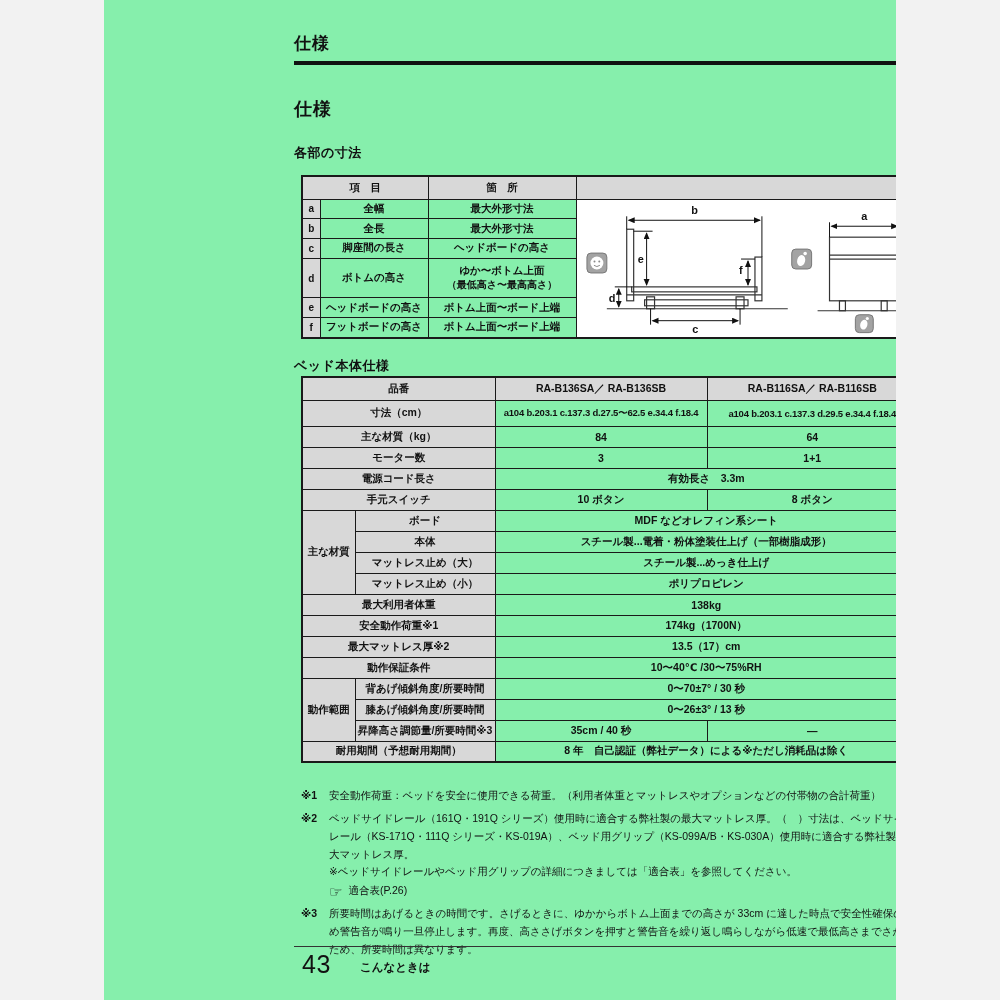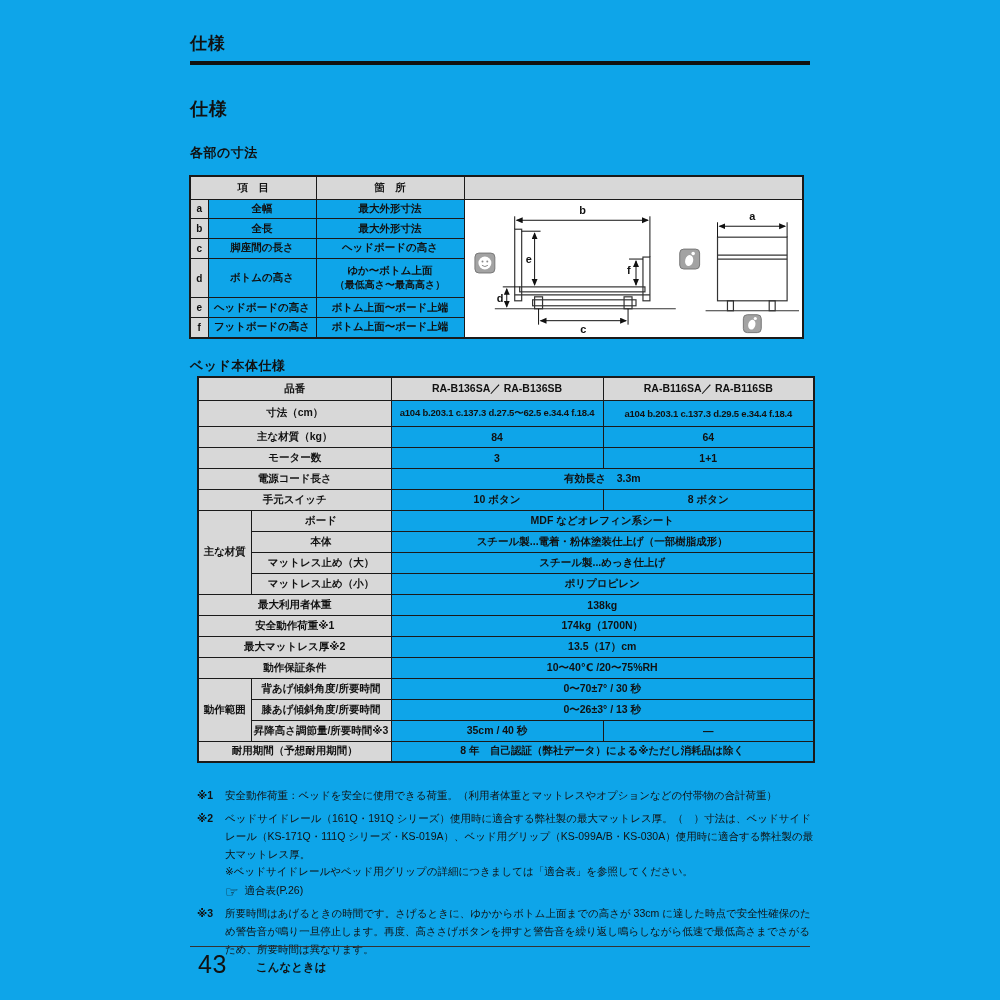--- a/index.html
+++ b/index.html
@@ -1,32 +1,32 @@
 <!DOCTYPE html>
 <html><head>
 <meta charset="utf-8">
 <style>
   * { margin:0; padding:0; box-sizing:border-box; }
   html,body { background:#f2f2f2; }
   body { font-family:"Liberation Sans","DejaVu Sans",sans-serif; color:#111; }
-  .page { position:relative; width:1000px; height:1000px; background:#0ea5e9; margin:0 auto; overflow:hidden; }
+  .page { position:relative; width:792px; height:1000px; background:#86efac; margin:0 auto; overflow:hidden; }
 
   .running-header { position:absolute; left:190px; top:32px; font-size:17px; font-weight:700; letter-spacing:1px; }
   .head-rule { position:absolute; left:190px; top:61px; width:620px; height:4px; background:#111; }
   .page-title { position:absolute; left:190px; top:97px; font-size:18px; font-weight:700; letter-spacing:1px; }
   .sec-title { position:absolute; left:190px; font-size:13px; font-weight:700; letter-spacing:0.5px; }
   .sec-dims { top:144px; }
   .sec-spec { top:357px; }
 
   table { border-collapse:collapse; table-layout:fixed; }
   .tbl { position:absolute; border:2px solid #1a1a1a; }
   .tbl td { border:1px solid #1a1a1a; text-align:center; vertical-align:middle; padding:1px 2px; overflow:hidden; }
   .gray { background:#d8d8d8; }
 
-  .tbl-dims { left:189px; top:175px; width:613px; font-size:10.5px; font-weight:700;border-radius:6px; }
+  .tbl-dims { left:197px; top:175px; width:613px; font-size:10.5px; font-weight:700;border-radius:6px; }
   .tbl-dims td.keycell { font-size:10px; }
   .tbl-dims .loc2 { font-size:10px; }
   .diagram-cell { background:#fff; padding:0; }
 
   .tbl-spec { left:197px; top:376px; width:616px; font-size:10.5px; font-weight:700; }
   .tbl-spec td.val-dim { font-size:9.5px; letter-spacing:-0.2px; }
 
   .notes { position:absolute; left:197px; top:787px; width:620px; font-size:10.5px; line-height:1.7; font-weight:400; color:#111; }
   .note { display:flex; margin-bottom:5px; }
   .note-marker { width:28px; flex:0 0 28px; font-weight:700; }
@@ -251,21 +251,21 @@
     <tr style="height:21px">
       <td class="gray" colspan="2">安全動作荷重※1</td>
       <td colspan="2">174kg（1700N）</td>
     </tr>
     <tr style="height:21px">
       <td class="gray" colspan="2">最大マットレス厚※2</td>
       <td colspan="2">13.5（17）cm</td>
     </tr>
     <tr style="height:21px">
       <td class="gray" colspan="2">動作保証条件</td>
-      <td colspan="2">10〜40℃ /20〜75%RH</td>
+      <td colspan="2">10〜40℃ /30〜75%RH</td>
     </tr>
     <tr style="height:21px">
       <td class="gray" rowspan="3">動作範囲</td>
       <td class="gray">背あげ傾斜角度/所要時間</td>
       <td colspan="2">0〜70±7° / 30 秒</td>
     </tr>
     <tr style="height:21px">
       <td class="gray">膝あげ傾斜角度/所要時間</td>
       <td colspan="2">0〜26±3° / 13 秒</td>
     </tr>

